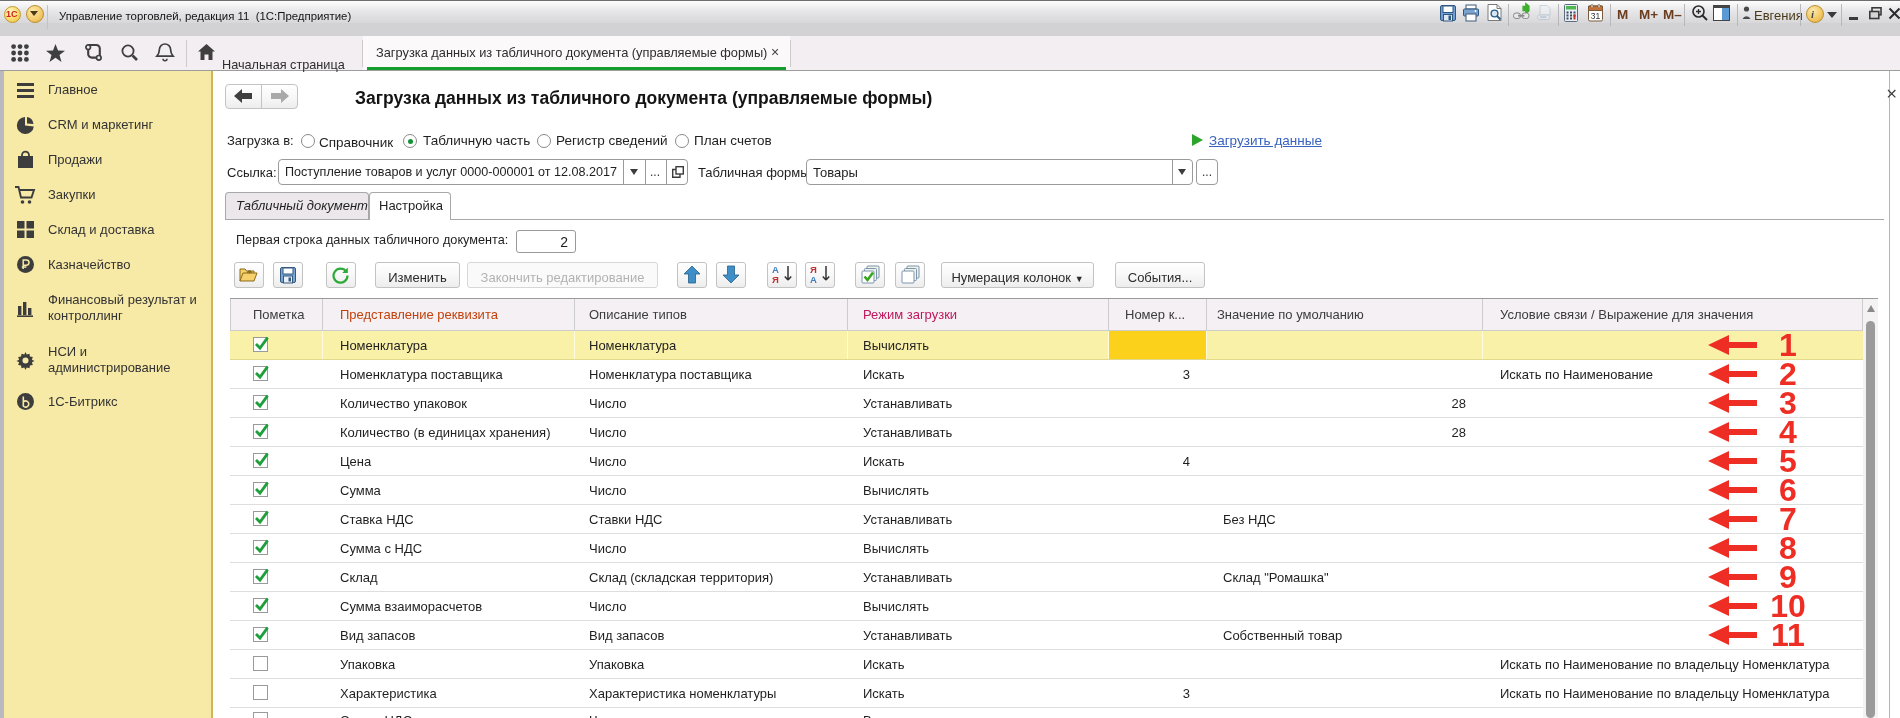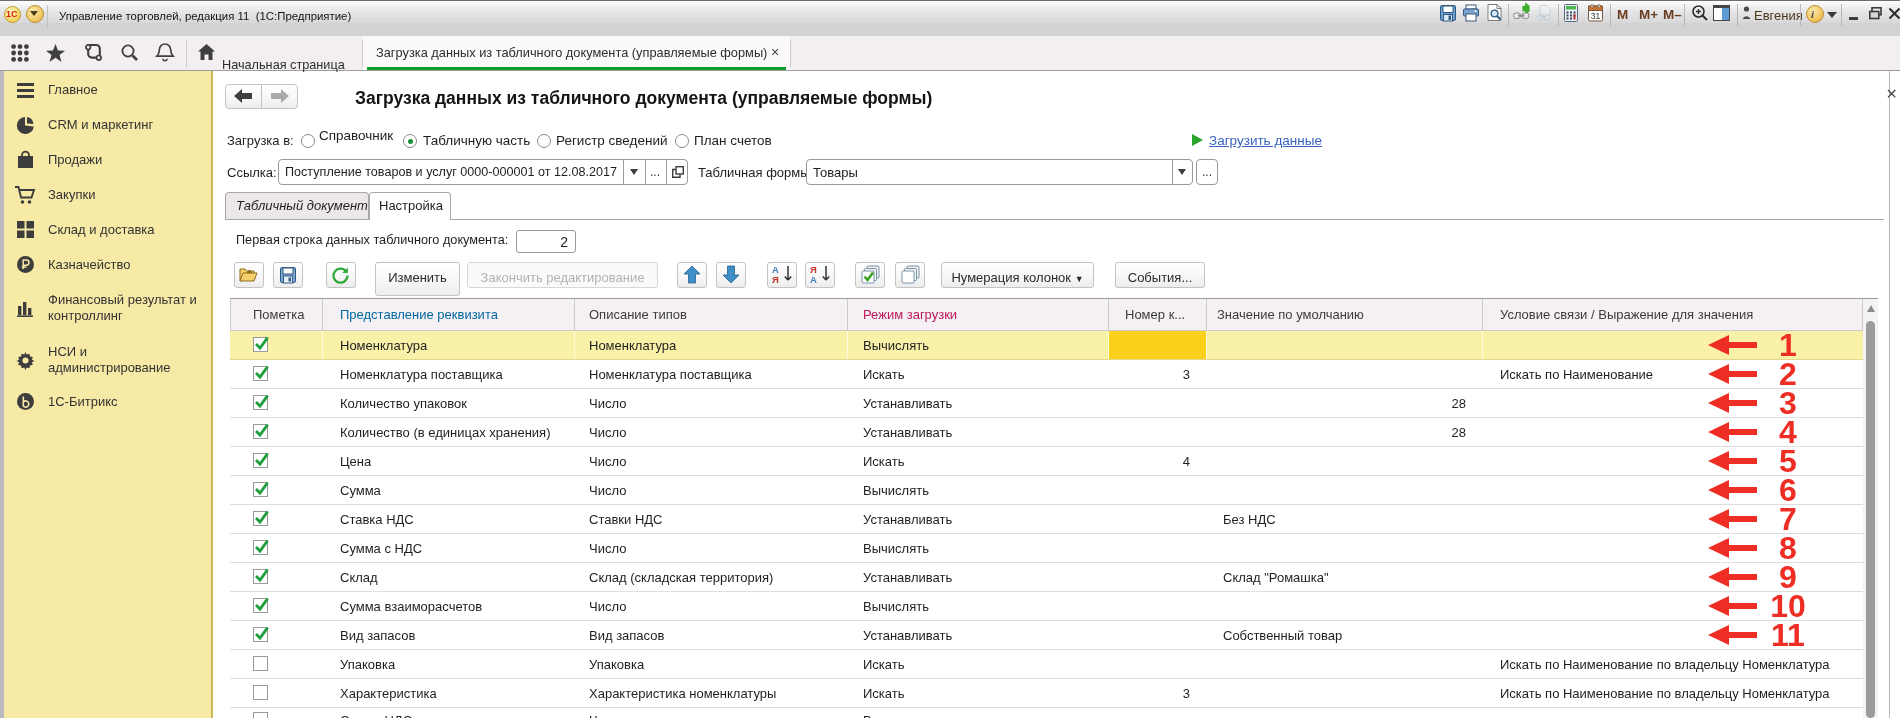--- a/index.html
+++ b/index.html
@@ -236,21 +236,21 @@
 <svg style="left:271px;top:89px" width="18" height="14" viewBox="0 0 18 14">
       <path d="M18 7 L10 0 V4 H0 V10 H10 V14 Z" fill="#a9a9a9"></path>
     </svg>
 <div class="tx" style="left:355px;top:90px;font-size:17.5px;font-weight:bold;color:#141414;">Загрузка данных из табличного документа (управляемые формы)</div>
 <svg style="left:1888px;top:90px" width="9" height="9" viewBox="0 0 11 11">
       <path d="M0 0 L9 9 M9 0 L0 9" stroke="#3a3a3a" stroke-width="1.5"></path>
     </svg>
 
 <div class="tx" style="left:227px;top:134px;font-size:13px;">Загрузка в:</div>
 <div class="abs rad" style="left:301px;top:134px;"></div>
-<div class="tx" style="left:319px;top:129px;font-size:13.5px;text-align:right;">Справочник</div>
+<div class="tx" style="left:319px;top:136px;font-size:13.5px;text-align:right;">Справочник</div>
 <div class="abs rad radon" style="left:403px;top:134px;"></div>
 <div class="tx" style="left:423px;top:134px;font-size:13.5px;">Табличную часть</div>
 <div class="abs rad" style="left:537px;top:134px;"></div>
 <div class="tx" style="left:556px;top:134px;font-size:13.5px;">Регистр сведений</div>
 <div class="abs rad" style="left:675px;top:134px;"></div>
 <div class="tx" style="left:694px;top:134px;font-size:13.5px;">План счетов</div>
 <svg style="left:1192px;top:134px" width="11" height="12" viewBox="0 0 11 12">
       <path d="M0 0 L11 6 L0 12 Z" fill="#2ba52b"></path>
     </svg>
 <div class="tx" style="left:1209px;top:134px;font-size:13.5px;color:#3a63c0;text-decoration:underline;">Загрузить данные</div>
@@ -297,21 +297,21 @@
         <rect x="0.5" y="0.5" width="15" height="15" rx="1.5" fill="#7ba7d7" stroke="#34597f"></rect>
         <rect x="3" y="1" width="10" height="6" fill="#fff" stroke="#34597f"></rect>
         <rect x="3.5" y="9" width="9" height="7" fill="#e8f0f8" stroke="#34597f"></rect>
         <rect x="8.5" y="10.5" width="2.5" height="4" fill="#34597f"></rect>
       </svg>
 <div class="btn" style="left:326px;top:262px;width:30px;height:26px;"></div>
 <svg style="left:332px;top:267px" width="17" height="17" viewBox="0 0 17 17">
         <path d="M14.2 4.6 A7 7 0 1 0 15.5 8.5" fill="none" stroke="#2faa38" stroke-width="2.2"></path>
         <path d="M15.8 0.5 V6 H10.2 Z" fill="#2faa38"></path>
       </svg>
-<div class="btn" style="left:375px;top:262px;width:85px;height:34px;">
+<div class="btn" style="left:375px;top:262px;width:85px;height:26px;">
         <div class="lb">Изменить</div>
       </div>
 <div class="btn" style="left:467px;top:262px;width:191px;height:26px;border-color:#d7d7d7;background:#fafafa;">
         <div class="lb" style="color:#b2b2b2;">Закончить редактирование</div>
       </div>
 <div class="btn" style="left:677px;top:262px;width:30px;height:26px;"></div>
 <svg style="left:684px;top:266px" width="16" height="17" viewBox="0 0 16 17">
         <path d="M8 0 L16 8 H11.5 V17 H4.5 V8 H0 Z" fill="#3e8ec7" stroke="#26618c" stroke-width="0.8"></path>
       </svg>
 <div class="btn" style="left:716px;top:262px;width:30px;height:26px;"></div>
@@ -347,21 +347,21 @@
         <div class="lb">Нумерация колонок <span style="font-size:9px;">▼</span></div>
       </div>
 <div class="btn" style="left:1115px;top:262px;width:90px;height:26px;">
         <div class="lb">События...</div>
       </div>
 </div>
 <div id="table">
 <div class="abs" style="left:230px;top:298px;width:1648px;height:1px;background:#9a9a9a;"></div>
 <div class="abs" style="left:230px;top:299px;width:1633px;height:32px;background:#f5f0f3;border-bottom:1px solid #cccccc;box-sizing:border-box;"></div>
 <div class="tx" style="left:253px;top:308px;color:#3c3c3c;">Пометка</div>
-<div class="tx" style="left:340px;top:308px;color:#0369a1;">Представление реквизита</div>
+<div class="tx" style="left:340px;top:308px;color:#c2410c;">Представление реквизита</div>
 <div class="tx" style="left:589px;top:308px;color:#3c3c3c;">Описание типов</div>
 <div class="tx" style="left:863px;top:308px;color:#be185d;">Режим загрузки</div>
 <div class="tx" style="left:1125px;top:308px;color:#3c3c3c;">Номер к...</div>
 <div class="tx" style="left:1217px;top:308px;color:#3c3c3c;">Значение по умолчанию</div>
 <div class="tx" style="left:1500px;top:308px;color:#3c3c3c;">Условие связи / Выражение для значения</div>
 <div class="abs" style="left:322px;top:299px;width:1px;height:32px;background:#cccccc;"></div>
 <div class="abs" style="left:574px;top:299px;width:1px;height:32px;background:#cccccc;"></div>
 <div class="abs" style="left:847px;top:299px;width:1px;height:32px;background:#cccccc;"></div>
 <div class="abs" style="left:1108px;top:299px;width:1px;height:32px;background:#cccccc;"></div>
 <div class="abs" style="left:1206px;top:299px;width:1px;height:32px;background:#cccccc;"></div>

